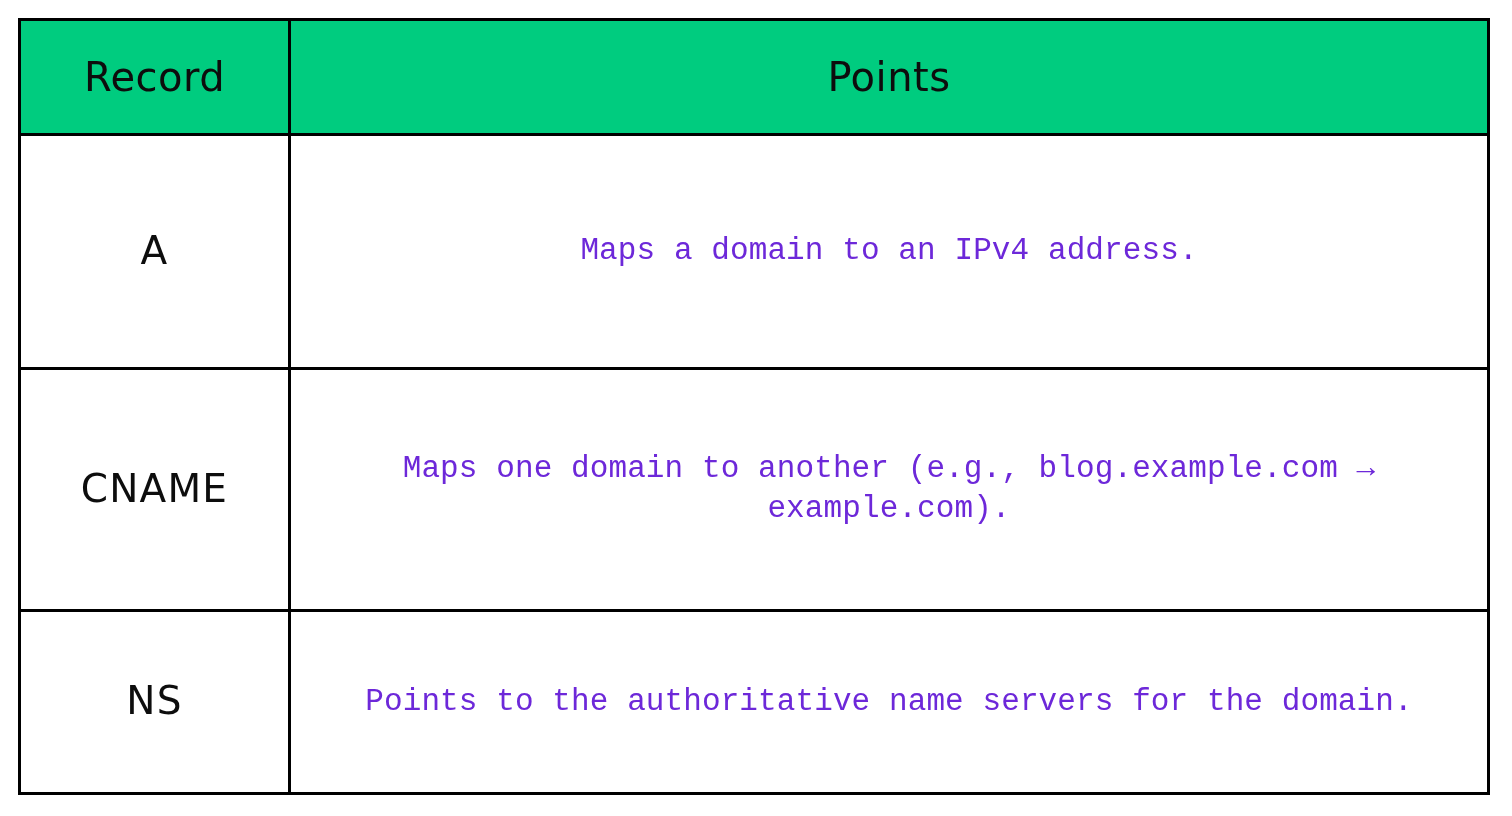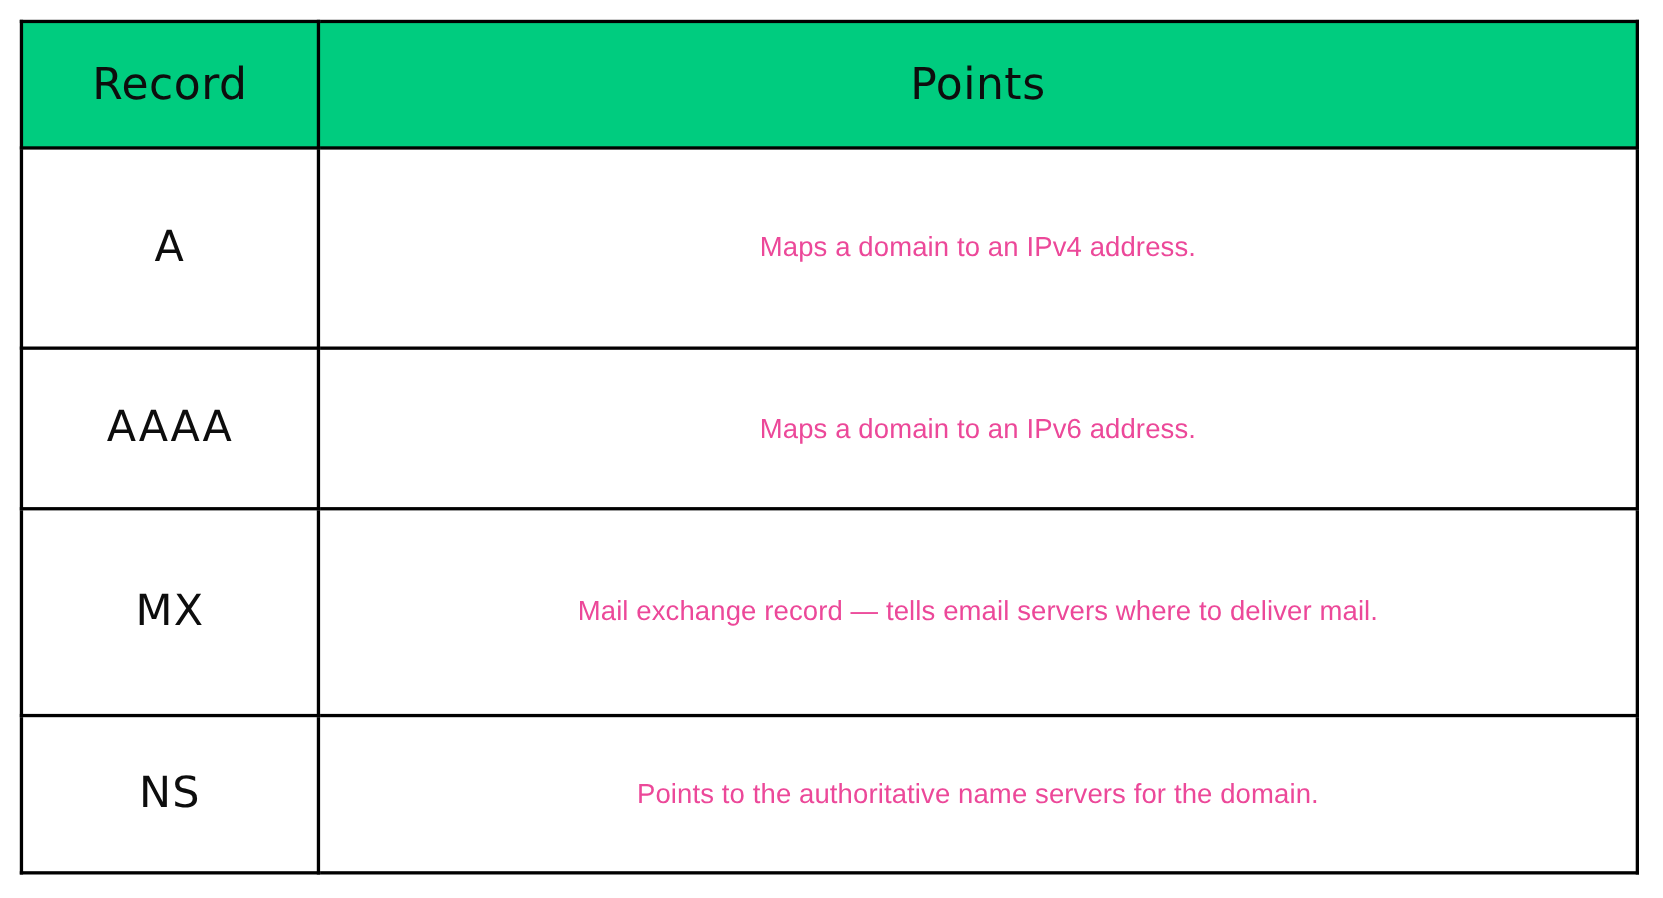--- a/index.html
+++ b/index.html
@@ -73,25 +73,25 @@
     display: block;
     font-family: "DejaVu Sans", "Liberation Sans", sans-serif;
     font-size: 39px;
     line-height: 1.15;
     letter-spacing: 1.2px;
     color: #0d0d0d;
   }
 
   .purpose-text {
     display: block;
-    font-family: Liberation Sans, sans-serif;
-    font-size: 25px;
+    font-family: Liberation Mono, monospace;
+    font-size: 31px;
     line-height: 1.30;
     letter-spacing: 0.1px;
-    color: #ec4899;
+    color: #6d28d9;
     padding: 0 22px;
   }
 
   
   tr.row-a    td { height: 118px; }
   tr.row-aaaa td { height: 92px;  }
   tr.row-cname td { height: 122px; }
   tr.row-mx   td { height: 122px; }
   tr.row-txt  td { height: 122px; }
   tr.row-ns   td { height: 90px;  }
@@ -124,38 +124,30 @@
 
       <tr class="row-a">
         <td class="record-cell">
           <span class="record-label">A</span>
         </td>
         <td class="purpose-cell">
           <span class="purpose-text">Maps a domain to an IPv4 address.</span>
         </td>
       </tr>
 
-      <tr class="row-aaaa">
+
+      <tr class="row-cname">
         <td class="record-cell">
-          <span class="record-label">AAAA</span>
+          <span class="record-label">CNAME</span>
         </td>
         <td class="purpose-cell">
-          <span class="purpose-text">Maps a domain to an IPv6 address.</span>
+          <span class="purpose-text two-line">Maps one domain to another (e.g., blog.example.com → example.com).</span>
         </td>
       </tr>
 
-
-      <tr class="row-mx">
-        <td class="record-cell">
-          <span class="record-label">MX</span>
-        </td>
-        <td class="purpose-cell">
-          <span class="purpose-text two-line">Mail exchange record — tells email servers where to deliver mail.</span>
-        </td>
-      </tr>
 
 
       <tr class="row-ns">
         <td class="record-cell">
           <span class="record-label">NS</span>
         </td>
         <td class="purpose-cell">
           <span class="purpose-text">Points to the authoritative name servers for the domain.</span>
         </td>
       </tr>

